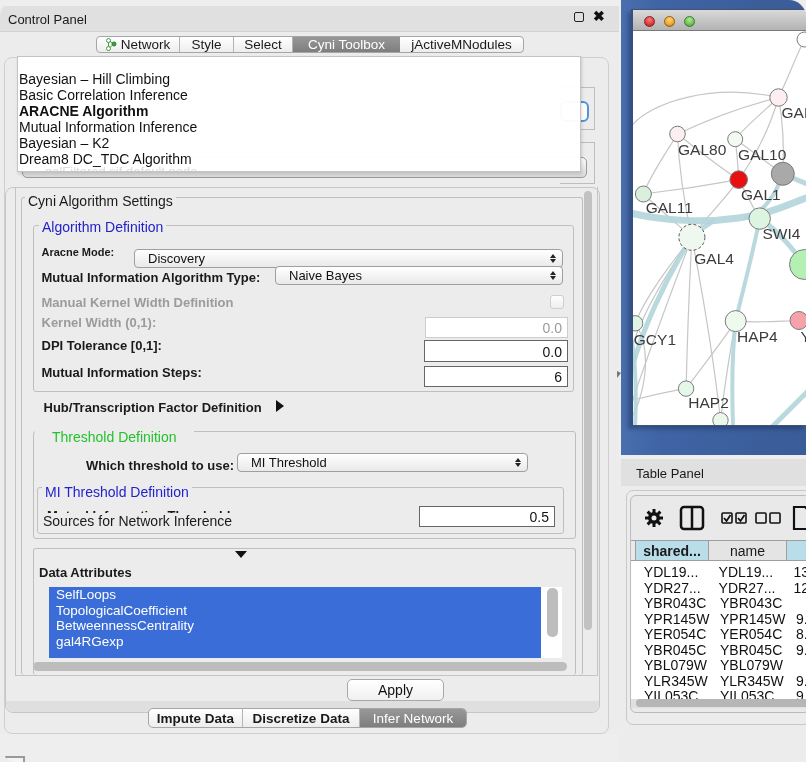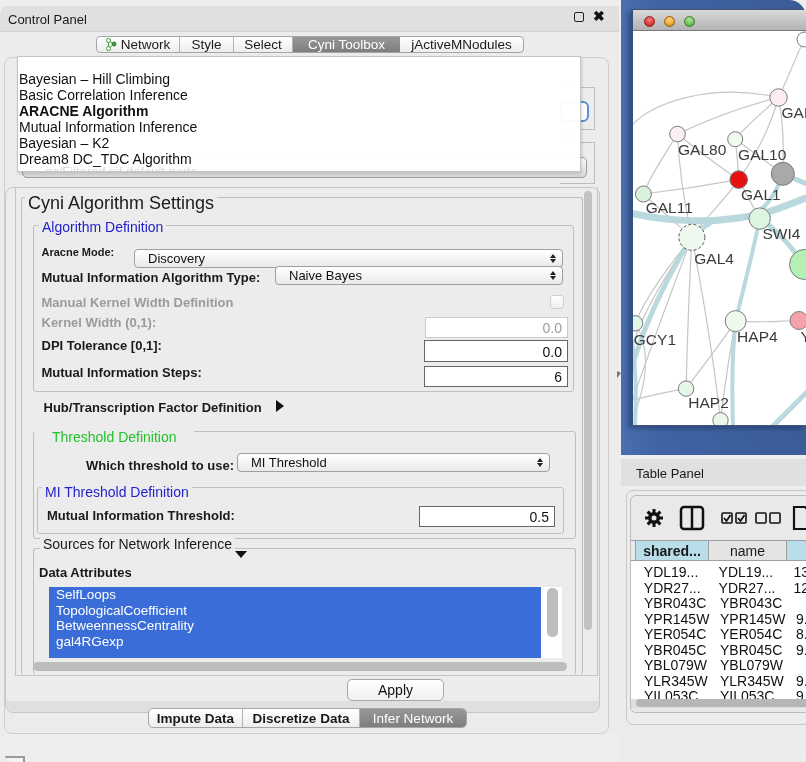--- a/index.html
+++ b/index.html
@@ -55,21 +55,21 @@
   <div class="abs" style="left:4.5px; top:186.5px; width:595px; height:526px; border:1px solid #c6c6c6; border-radius:8px;"></div>
   <div class="abs" style="left:5.5px; top:701px; width:593px; height:11px; background:#dfdfdf; border-radius:0 0 8px 8px;"></div>
 
   <div class="abs" style="left:15px; top:187px; width:583px; height:489px; border-left:1px solid #c4c4c4; border-right:1px solid #c4c4c4; border-bottom:1px solid #c4c4c4;"></div>
 
   <div class="abs" style="left:584px; top:191px; width:8px; height:439px; background:#c2c2c2; border-radius:4px;"></div>
 
   <div class="abs" style="left:33px; top:662px; width:534px; height:9px; background:#bdbdbd; border-radius:4.5px;"></div>
 
   <div class="abs" style="left:21px; top:197px; width:562px; height:478px; border:1px solid #bfbfbf; border-radius:3px; border-bottom:none;"></div>
-  <div class="abs" style="left:25px; top:193px; background:#ececec; padding:0 3px; font-size:18px; color:#1a1a1a;">Cyni Algorithm Settings</div>
+  <div class="abs" style="left:25px; top:193px; background:#ececec; padding:0 3px; font-size:14px; color:#1a1a1a;">Cyni Algorithm Settings</div>
 
   <div class="abs" style="left:33px; top:225px; width:541px; height:167px; border:1px solid #bfbfbf; border-radius:3px;"></div>
   <div class="abs" style="left:39px; top:219px; background:#ececec; padding:0 3px; font-size:14px; color:#2222cc;">Algorithm Definition</div>
 
   <div class="abs" style="left:41.5px; top:246px; font-size:11px; font-weight:bold; color:#1a1a1a;">Aracne Mode:</div>
   <div class="abs combo" style="left:134px; top:242px; width:429px; height:19px;margin-top:7px;">
       <span>Discovery</span>
       <div class="spin">
         <i class="up"></i>
         <i class="dn"></i>
@@ -96,35 +96,35 @@
   <div class="abs" style="left:41.5px; top:364.5px; font-size:13px; font-weight:bold; color:#1a1a1a;">Mutual Information Steps:</div>
   <div class="abs" style="left:424px; top:366px; width:144px; height:21px; border:1px solid #666; background:#fff; font-size:14px; color:#111; text-align:right; padding:2px 5px 0 0;">6</div>
 
   <div class="abs" style="left:43.5px; top:400px; font-size:13px; font-weight:bold; color:#1a1a1a;">Hub/Transcription Factor Definition</div>
   <div class="abs" style="left:276px; top:400px; width:0; height:0; border-left:8px solid #111; border-top:6px solid transparent; border-bottom:6px solid transparent;"></div>
 
   <div class="abs" style="left:33px; top:431px; width:543px; height:108px; border:1px solid #bfbfbf; border-radius:3px;"></div>
   <div class="abs" style="left:35px; top:429px; background:#ececec; padding:0 17px; font-size:14px; color:#22c32a;">Threshold Definition</div>
 
   <div class="abs" style="left:86px; top:457.5px; font-size:13px; font-weight:bold; color:#1a1a1a;">Which threshold to use:</div>
-  <div class="abs combo" style="left:237px; top:453px; width:313px; height:19px;">
+  <div class="abs combo" style="left:237px; top:453px; width:291px; height:19px;">
       <span>MI Threshold</span>
       <div class="spin">
         <i class="up"></i>
         <i class="dn"></i>
       </div>
     </div>
 
   <div class="abs" style="left:37px; top:487px; width:527px; height:47px; border:1px solid #bfbfbf; border-radius:3px;"></div>
   <div class="abs" style="left:42px; top:484px; background:#ececec; padding:0 3px; font-size:14px; color:#2222cc;">MI Threshold Definition</div>
   <div class="abs" style="left:47px; top:508px; font-size:13px; font-weight:bold; color:#1a1a1a;">Mutual Information Threshold:</div>
   <div class="abs" style="left:419px; top:506px; width:136px; height:21px; border:1px solid #666; background:#fff; font-size:14px; color:#111; text-align:right; padding:2px 5px 0 0;">0.5</div>
 
   <div class="abs" style="left:33px; top:548px; width:543px; height:127px; border:1px solid #bfbfbf; border-radius:3px; border-bottom:none;"></div>
-  <div class="abs" style="left:40px; top:536px; background:#ececec; padding:0 3px; font-size:14px; color:#1a1a1a;">Sources for Network Inference</div>
+  <div class="abs" style="left:40px; top:513px; background:#ececec; padding:0 3px; font-size:14px; color:#1a1a1a;">Sources for Network Inference</div>
   <div class="abs" style="left:235px; top:551px; width:0; height:0; border-top:7.5px solid #111; border-left:6.5px solid transparent; border-right:6.5px solid transparent;"></div>
   <div class="abs" style="left:39px; top:564.5px; font-size:13px; font-weight:bold; color:#1a1a1a;">Data Attributes</div>
 
   <div class="abs" style="left:49px; top:587px; width:513px; height:71px; background:#fff; overflow:hidden;">
     <div style="background:#3a6dd8; color:#fff; font-size:13.5px; width:492px;">
       <div style="height:15.5px; padding-left:7px;">SelfLoops</div>
       <div style="height:15.5px; padding-left:7px;">TopologicalCoefficient</div>
       <div style="height:15.5px; padding-left:7px;">BetweennessCentrality</div>
       <div style="height:15.5px; padding-left:7px;">gal4RGexp</div>
       <div style="height:15.5px; padding-left:7px;"></div>

